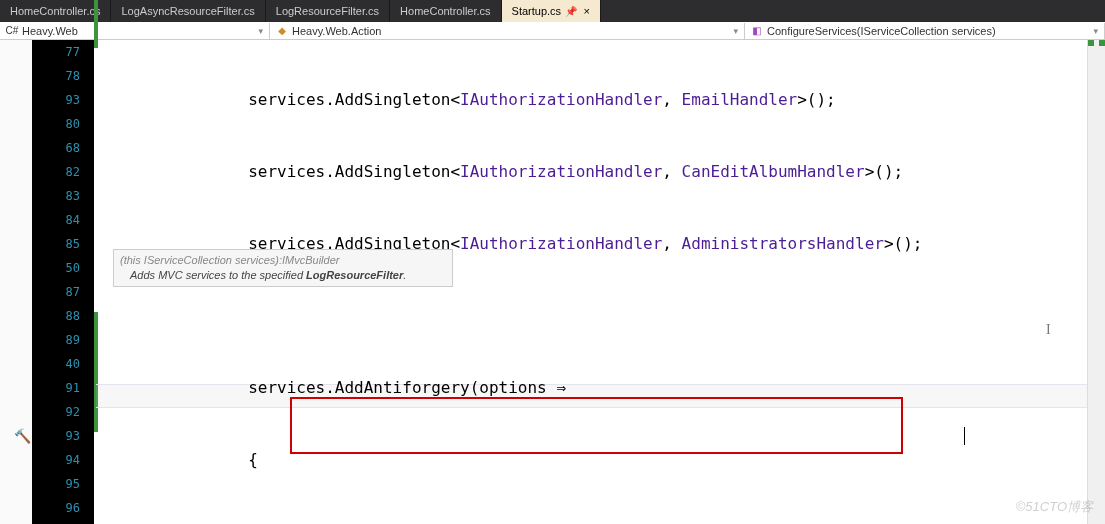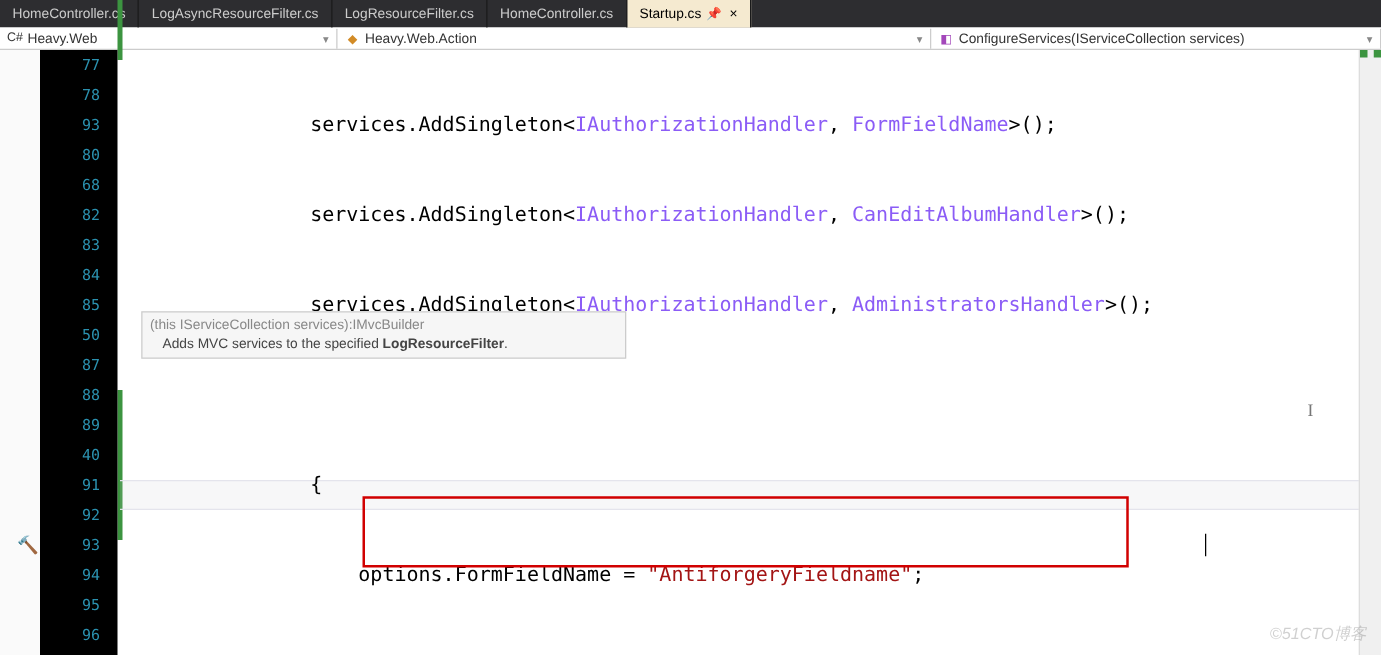--- a/index.html
+++ b/index.html
@@ -71,38 +71,39 @@
     flex: 1;
     font-family: Consolas, monospace;
     font-size: 16px;
     line-height: 24px;
     position: relative;
     white-space: pre;
     color: #000;
     min-width: 0;
   }
   .code-line { height: 24px; white-space: pre; }
-  .tok-type { color: #8b5cf6; }
+  .tok-type { color: #4c1d95; }
   .tok-str { color: #a31515; }
   .tok-plain { color: #000; }
   .bar-green { position: absolute; width: 4px; background: #3c9440; left: 94px; }
   .bar-green.b1 { top: 0; height: 48px; }
   .bar-green.b2 { top: 312px; height: 120px; }
   .tooltip {
     position: absolute;
     left: 113px;
     top: 249px;
-    width: 388px;
+    width: 340px;
     background: #f6f6f6;
     border: 1px solid #ccc;
     font-size: 11px;
     padding: 3px 6px;
     line-height: 15px;
     color: #444;
     z-index: 5;
+    font-style: italic;
   }
   .tooltip .gray { color: #888; }
   .tooltip .kw { font-weight: bold; }
   .red-box {
     position: absolute;
     border: 2px solid #d10000;
     left: 290px;
     top: 397px;
     width: 613px;
     height: 57px;
@@ -217,24 +218,25 @@
     <div class="ln">40</div>
     <div class="ln">91</div>
     <div class="ln">92</div>
     <div class="ln">93</div>
     <div class="ln">94</div>
     <div class="ln">95</div>
     <div class="ln">96</div>
   </div>
 
   <div class="code-area">
-    <div class="code-line"><span class="tok-plain">                services.AddSingleton&lt;</span><span class="tok-type">IAuthorizationHandler</span><span class="tok-plain">, </span><span class="tok-type">FormFieldName</span><span class="tok-plain">&gt;();</span></div>
+    <div class="code-line"><span class="tok-plain">                services.AddSingleton&lt;</span><span class="tok-type">IAuthorizationHandler</span><span class="tok-plain">, </span><span class="tok-type">EmailHandler</span><span class="tok-plain">&gt;();</span></div>
     <div class="code-line"><span class="tok-plain">                services.AddSingleton&lt;</span><span class="tok-type">IAuthorizationHandler</span><span class="tok-plain">, </span><span class="tok-type">CanEditAlbumHandler</span><span class="tok-plain">&gt;();</span></div>
     <div class="code-line"><span class="tok-plain">                services.AddSingleton&lt;</span><span class="tok-type">IAuthorizationHandler</span><span class="tok-plain">, </span><span class="tok-type">AdministratorsHandler</span><span class="tok-plain">&gt;();</span></div>
     <div class="code-line"></div>
+    <div class="code-line">                services.AddAntiforgery(options ⇒</div>
     <div class="code-line">                {</div>
     <div class="code-line"><span class="tok-plain">                    options.FormFieldName = </span><span class="tok-str">"AntiforgeryFieldname"</span><span class="tok-plain">;</span></div>
     
     
     
     
     
     
     
     

